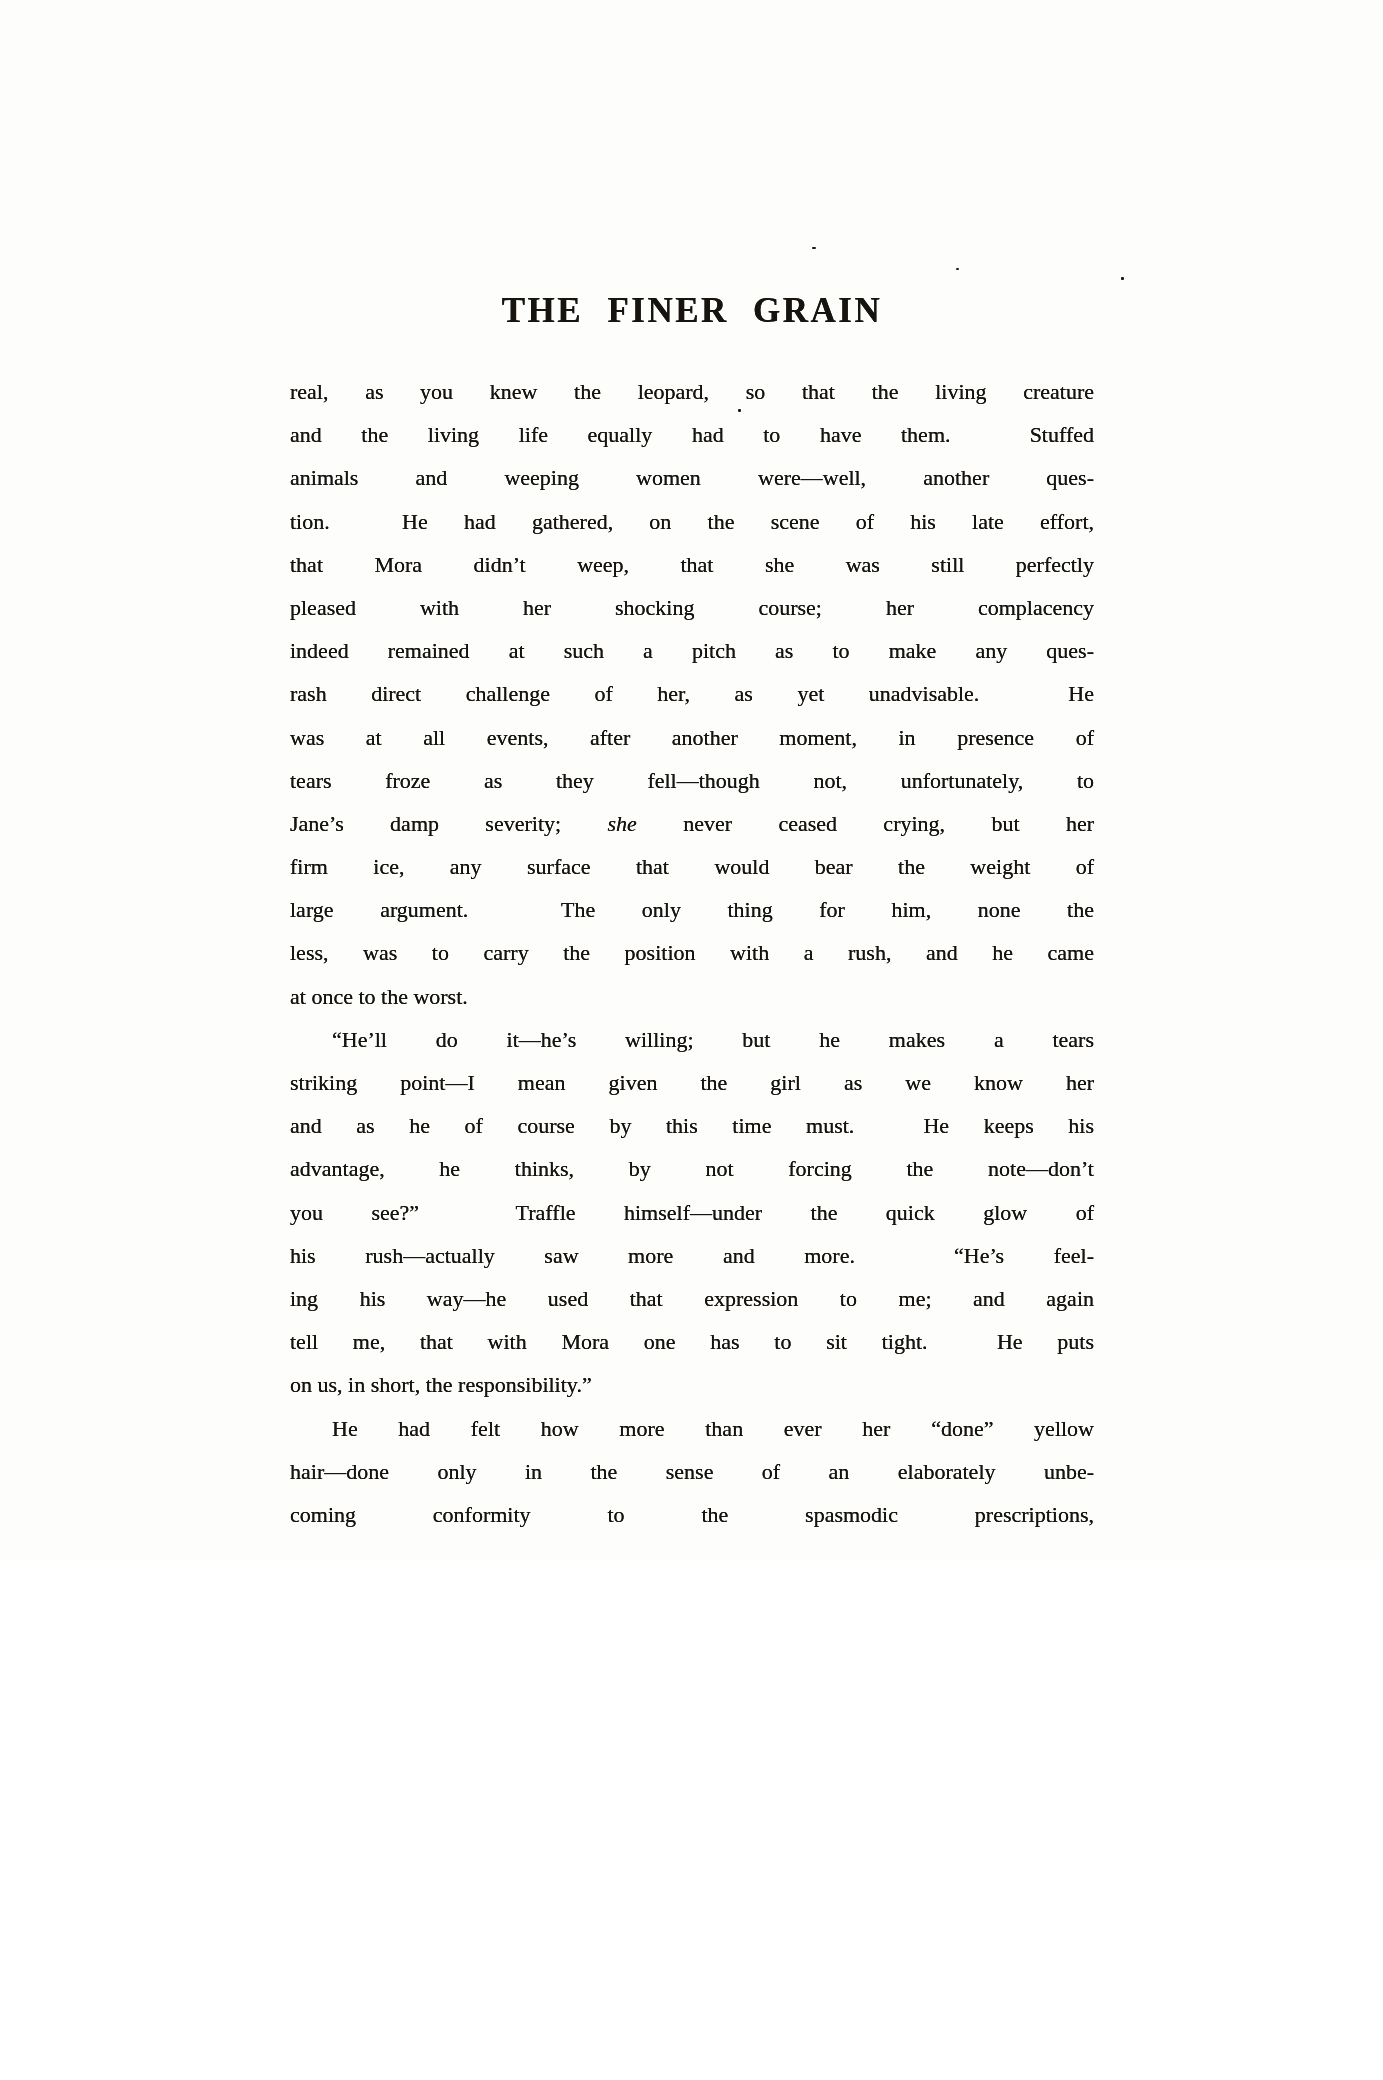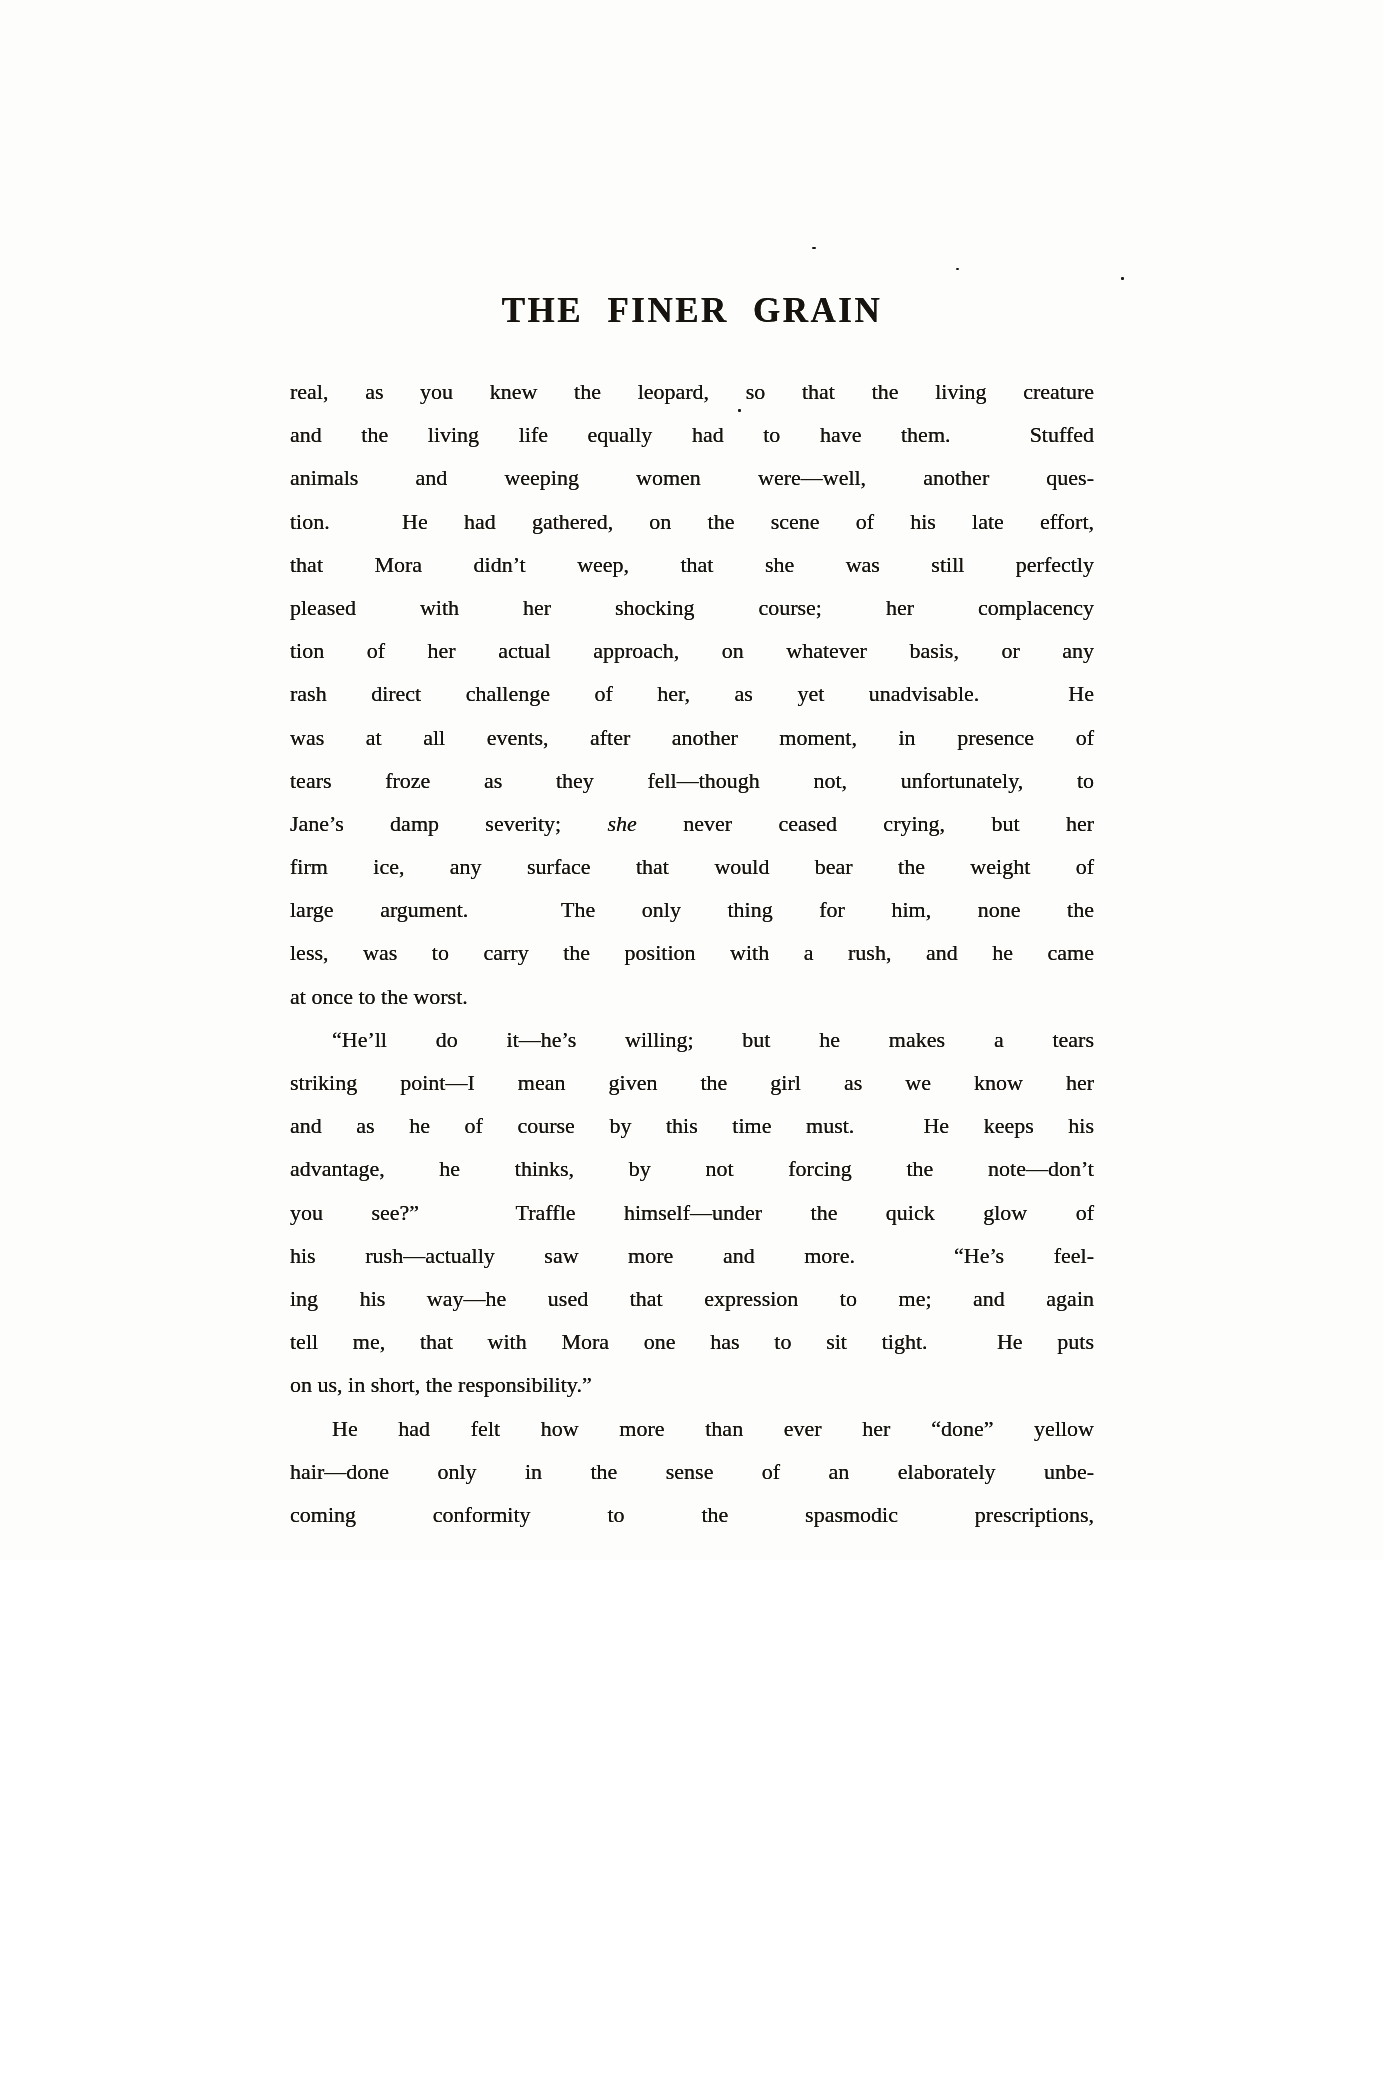--- a/index.html
+++ b/index.html
@@ -75,21 +75,21 @@
   <span class="speck s3"></span>
   <span class="speck s4"></span>
 
   <div class="textblock">
     <div class="line">real, as you knew the leopard, so that the living creature</div>
     <div class="line">and the living life equally had to have them.&nbsp; Stuffed</div>
     <div class="line">animals and weeping women were—well, another ques-</div>
     <div class="line">tion.&nbsp; He had gathered, on the scene of his late effort,</div>
     <div class="line">that Mora didn’t weep, that she was still perfectly</div>
     <div class="line">pleased with her shocking course; her complacency</div>
-    <div class="line">tion of her actual approach, on whatever basis, or any</div>
+    <div class="line">indeed remained at such a pitch as to make any ques-</div>
     <div class="line">rash direct challenge of her, as yet unadvisable.&nbsp; He</div>
     <div class="line">was at all events, after another moment, in presence of</div>
     <div class="line">tears froze as they fell—though not, unfortunately, to</div>
     <div class="line"><span>Jane’s damp severity; </span><em>she</em><span> never ceased crying, but her</span></div>
     <div class="line">firm ice, any surface that would bear the weight of</div>
     <div class="line">large argument.&nbsp; The only thing for him, none the</div>
     <div class="line">less, was to carry the position with a rush, and he came</div>
     <div class="line endp">at once to the worst.</div>
     <div class="line indent">“He’ll do it—he’s willing; but he makes a tears</div>
     <div class="line">striking point—I mean given the girl as we know her</div>

